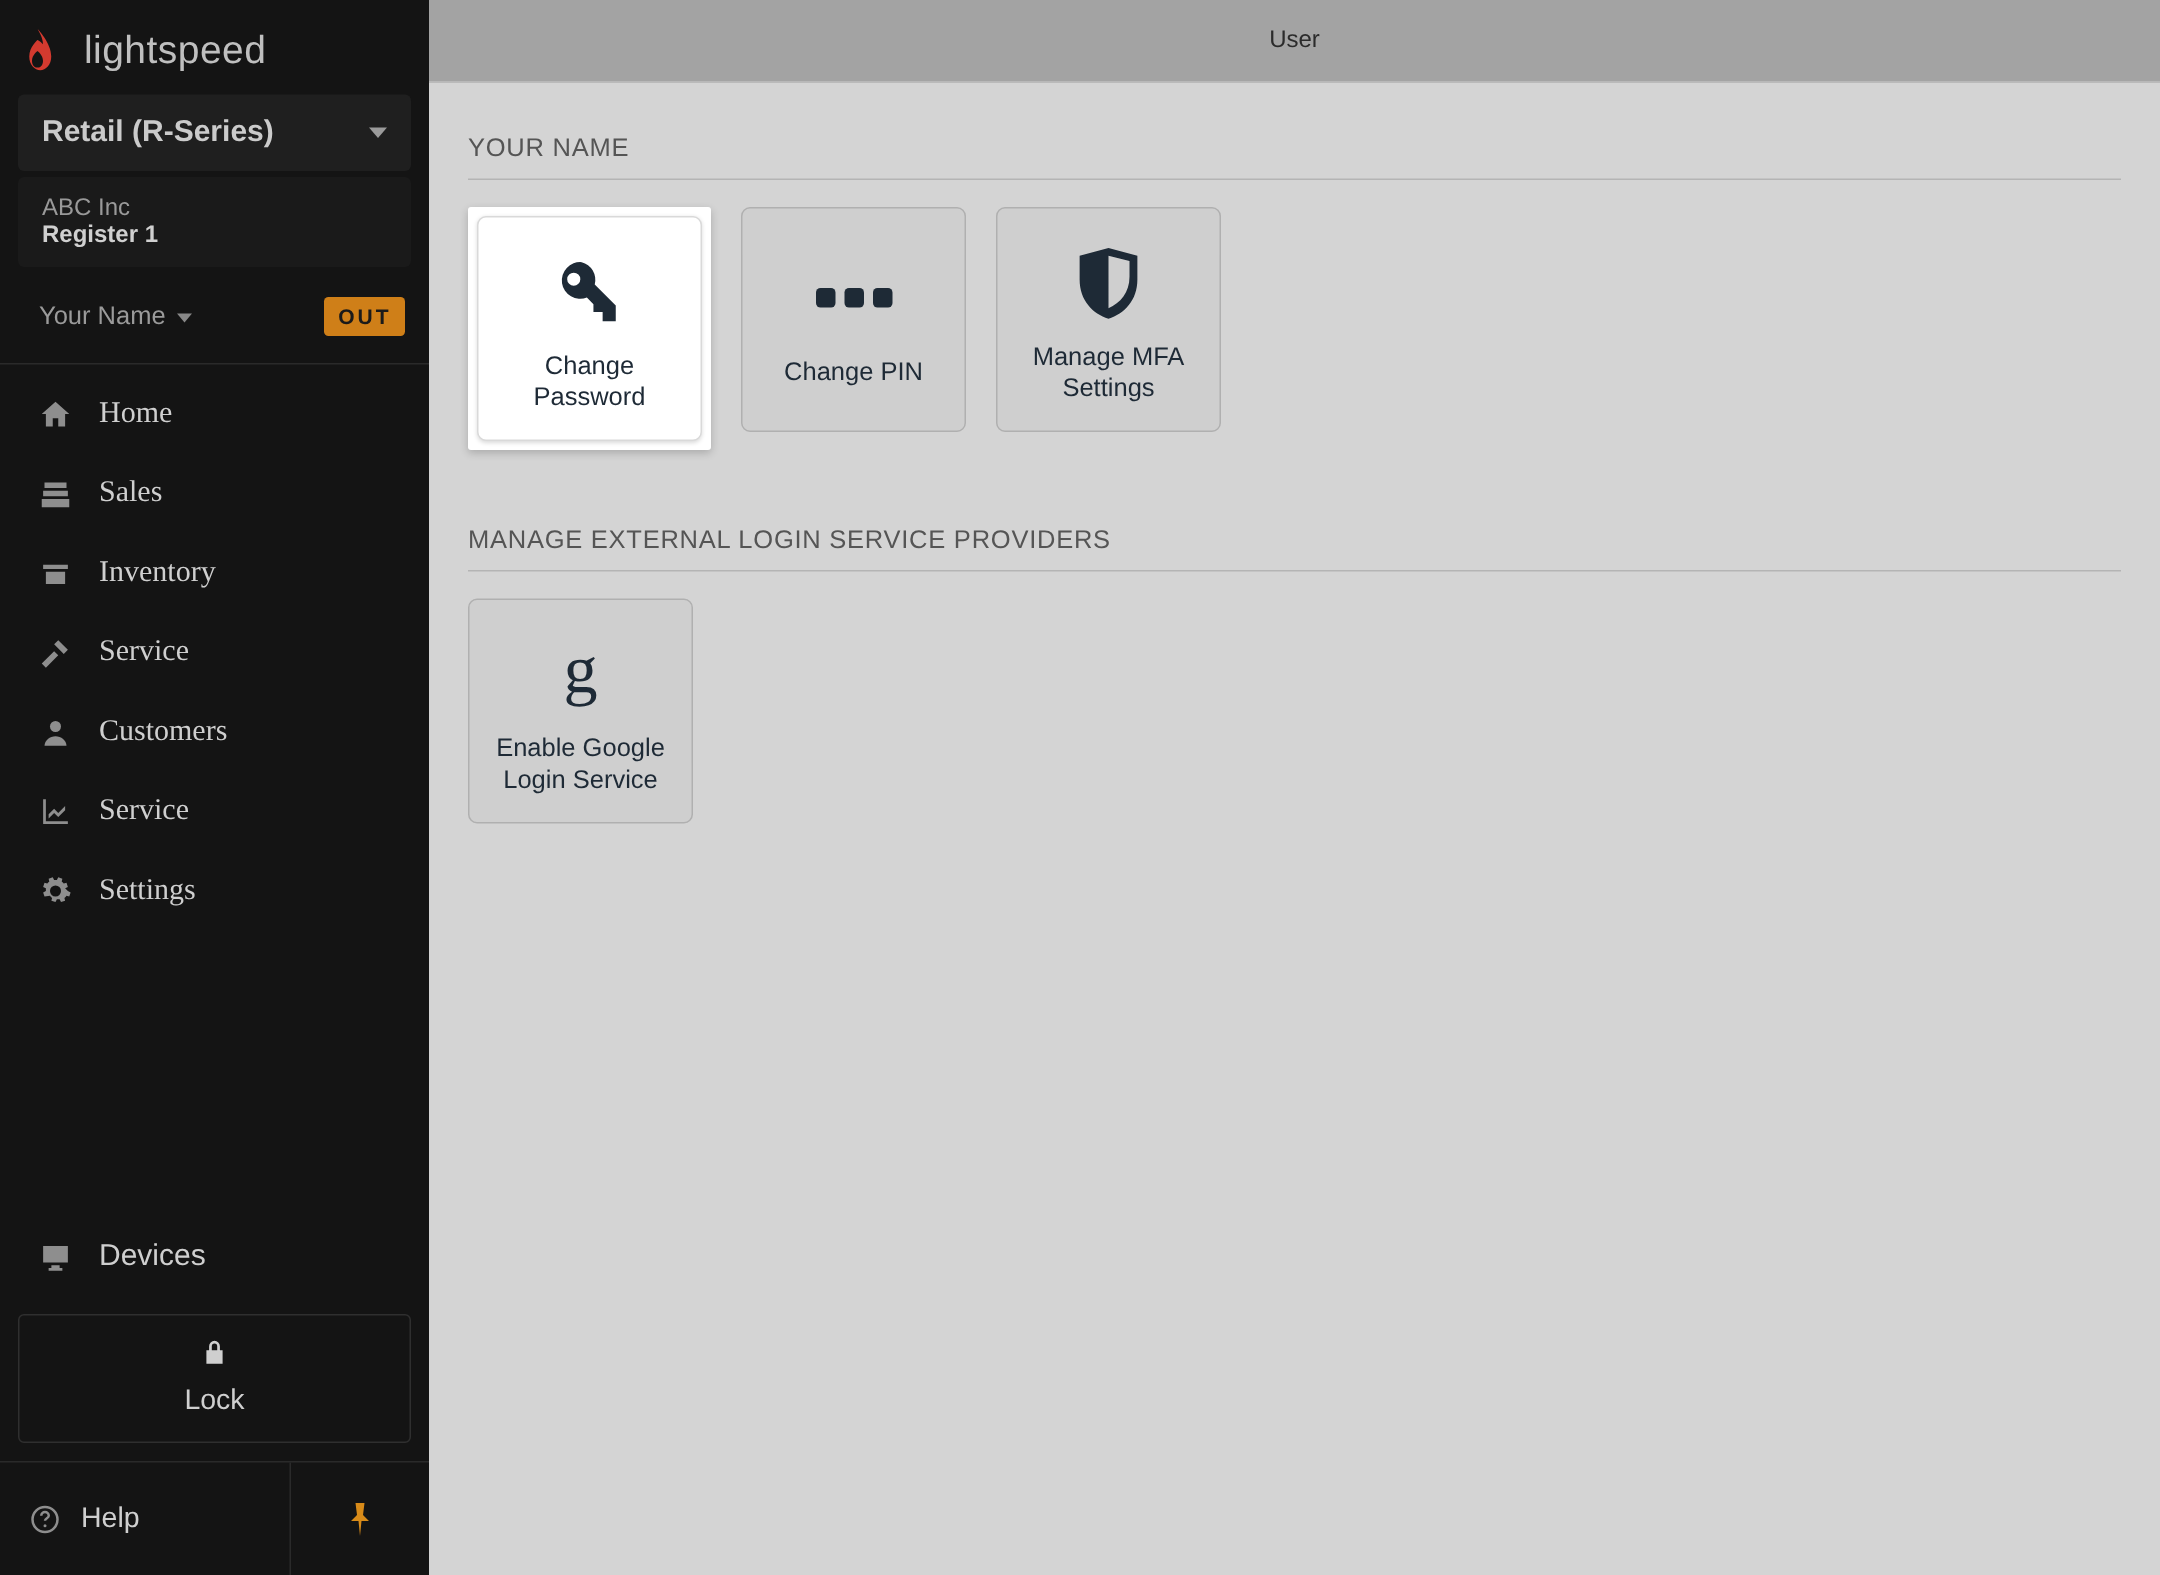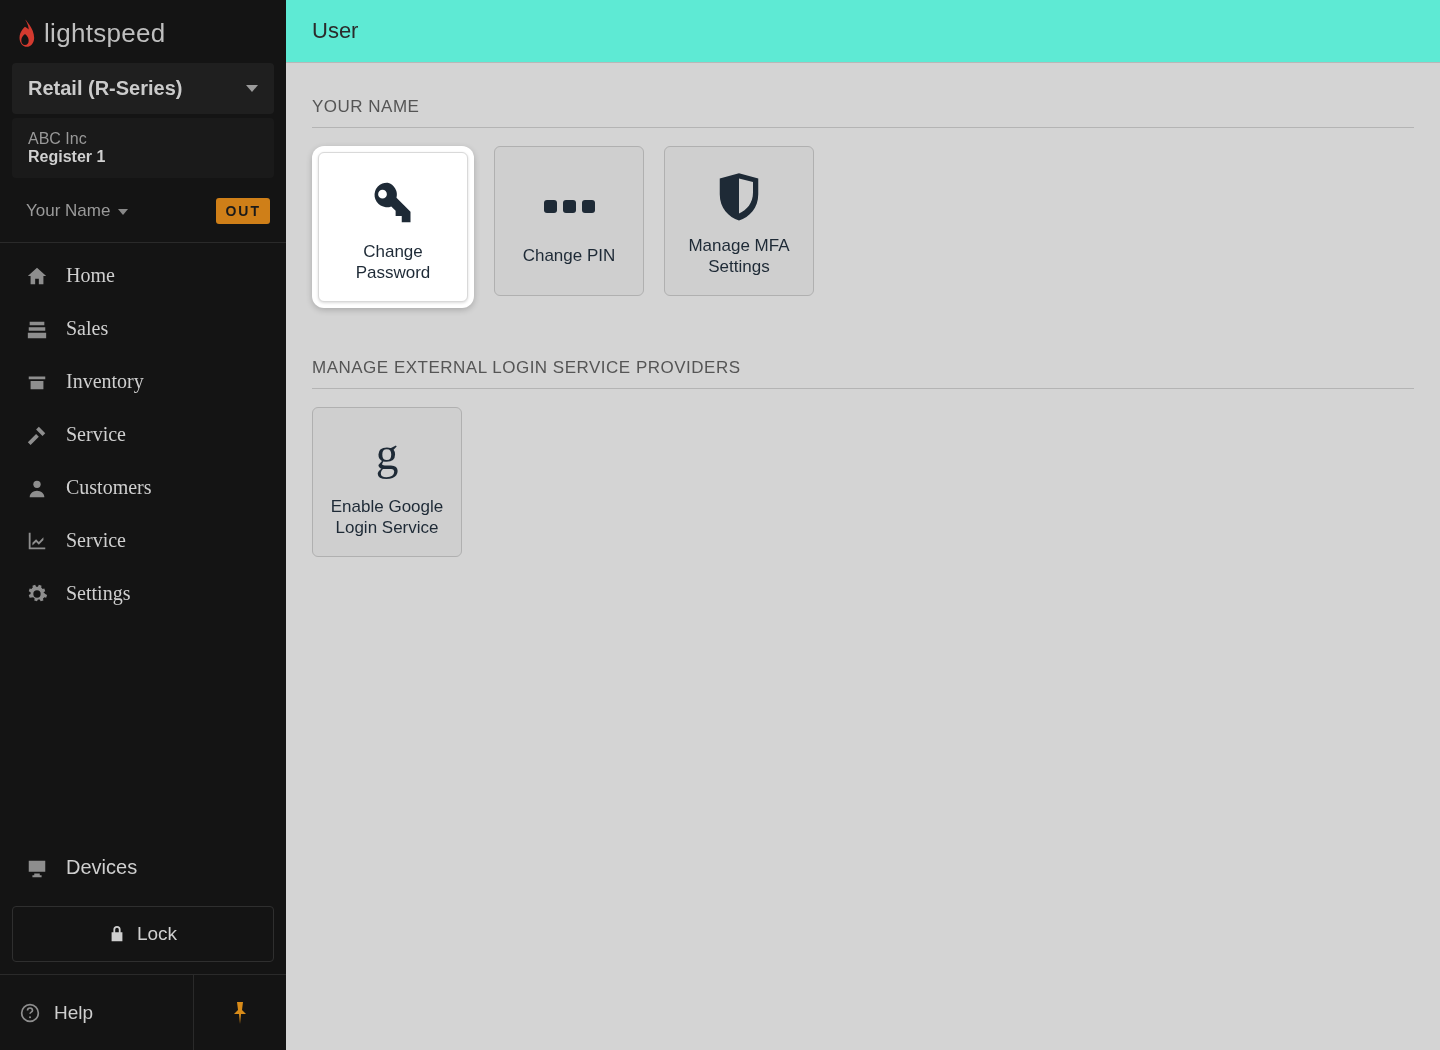--- a/index.html
+++ b/index.html
@@ -1,21 +1,21 @@
 <!DOCTYPE html>
 <html><head>
 <meta charset="utf-8">
 <style>
   * { box-sizing: border-box; margin: 0; padding: 0; }
   html, body { height: 100%; font-family: -apple-system, "Helvetica Neue", Arial, sans-serif; }
   body { display: flex; width: 1440px; height: 1050px; overflow: hidden; position: relative; }
 
   
   .sidebar { width: 286px; background: #141414; color: #b9b9b9; display: flex; flex-direction: column; height: 100%; }
-  .logo-row { display: flex; align-items: center; padding: 18px 14px 14px 14px; gap: 8px; }
+  .logo-row { display: flex; align-items: center; padding: 18px 14px 14px 14px; gap: 20px; }
   .logo-text { font-size: 26px; color: #bfbfbf; font-weight: 400; letter-spacing: 0.3px; }
   .logo-icon svg { width: 22px; height: 30px; display: block; }
 
   .product-selector { margin: 0 12px; background: #1f1f1f; border-radius: 4px; padding: 14px 16px; display: flex; align-items: center; justify-content: space-between; cursor: pointer; }
   .product-selector-label { font-size: 20px; color: #cbcbcb; font-weight: 600; }
   .caret-down { width: 0; height: 0; border-left: 6px solid transparent; border-right: 6px solid transparent; border-top: 7px solid #9b9b9b; }
 
   .register-block { margin: 4px 12px 0 12px; background: #1a1a1a; border-radius: 4px; padding: 12px 16px; }
   .register-company { font-size: 16px; color: #999; }
   .register-name { font-size: 16px; color: #d0d0d0; font-weight: 600; margin-top: 0; }
@@ -29,44 +29,44 @@
 
   .nav { padding: 6px 0; flex: 0 0 auto; }
   .nav-item { display: flex; align-items: center; gap: 18px; padding: 15px 26px; font-size: 20px; color: #cfcfcf; cursor: pointer; font-family: Liberation Serif, serif; }
   .nav-item svg { width: 22px; height: 22px; fill: #8e8e8e; }
 
   .spacer { flex: 1; }
 
   .devices-item { display: flex; align-items: center; gap: 18px; padding: 15px 26px; font-size: 20px; color: #cfcfcf; cursor: pointer; }
   .devices-item svg { width: 22px; height: 22px; fill: #8e8e8e; }
 
-  .lock-btn { margin: 12px; border: 1px solid #2f2f2f; border-radius: 4px; padding: 16px 0; display: flex; align-items: center; justify-content: center; gap: 12px; font-size: 19px; color: #cfcfcf; cursor: pointer; }
+  .lock-btn { margin: 12px; border: 1px solid #2f2f2f; border-radius: 4px; padding: 16px 0; display: flex; align-items: center; justify-content: center; gap: 12px; font-size: 19px; color: #cfcfcf; cursor: pointer; flex-direction: column; }
   .lock-btn svg { width: 16px; height: 18px; fill: #cfcfcf; }
 
   .bottom-bar { display: flex; border-top: 1px solid #2a2a2a; height: 76px; }
   .help-cell { flex: 1; display: flex; align-items: center; gap: 14px; padding: 0 20px; font-size: 19px; color: #cfcfcf; cursor: pointer; border-right: 1px solid #2a2a2a; }
   .help-cell svg { width: 20px; height: 20px; fill: #8e8e8e; }
   .pin-cell { width: 92px; display: flex; align-items: center; justify-content: center; cursor: pointer; }
   .pin-cell svg { width: 16px; height: 22px; fill: #d88b19; }
 
   
   .main { flex: 1; background: #d4d4d4; display: flex; flex-direction: column; position: relative; }
-  .topbar { background: #5eead4; border-bottom: 1px solid #b8b8b8; padding: 18px 26px; font-size: 22px; color: #2b2b2b; }
+  .topbar { background: #a3a3a3; border-bottom: 1px solid #b8b8b8; padding: 18px 26px; font-size: 16px; color: #2b2b2b; text-align: center; }
   .content { padding: 34px 26px; overflow-y: auto; }
 
   .section-label { font-size: 17px; color: #555; letter-spacing: 0.5px; padding-bottom: 10px; border-bottom: 1px solid #b4b4b4; font-weight: 400; }
 
   .tiles { display: flex; gap: 20px; margin-top: 18px; margin-bottom: 50px; }
   .tile { width: 150px; height: 150px; background: #cfcfcf; border: 1px solid #b0b0b0; border-radius: 6px; display: flex; flex-direction: column; align-items: center; justify-content: center; gap: 8px; cursor: pointer; padding: 12px 8px; text-align: center; }
   .tile-label { font-size: 17px; color: #1e2a36; line-height: 1.25; }
   .tile-icon { height: 62px; display: flex; align-items: center; justify-content: center; }
   .tile-icon svg { width: 56px; height: 56px; fill: #1e2a36; }
 
   
-  .tile-highlight { padding: 6px; background: #fff; border-radius: 12px; box-shadow: 0 2px 6px rgba(0,0,0,0.2); display: inline-block; }
+  .tile-highlight { padding: 6px; background: #fff; border-radius: 2px; box-shadow: 0 2px 6px rgba(0,0,0,0.2); display: inline-block; }
   .tile-highlight .tile { background: #fff; border: 1px solid #d9d9d9; box-shadow: 0 1px 3px rgba(0,0,0,0.15); }
 
   
   .pin-dots { display: flex; gap: 6px; }
   .pin-dots span { width: 13px; height: 13px; background: #1e2a36; border-radius: 3px; }
 
   
   .page-dim { position: absolute; inset: 0; background: rgba(0,0,0,0.0); pointer-events: none; }
 </style>
 </head>

